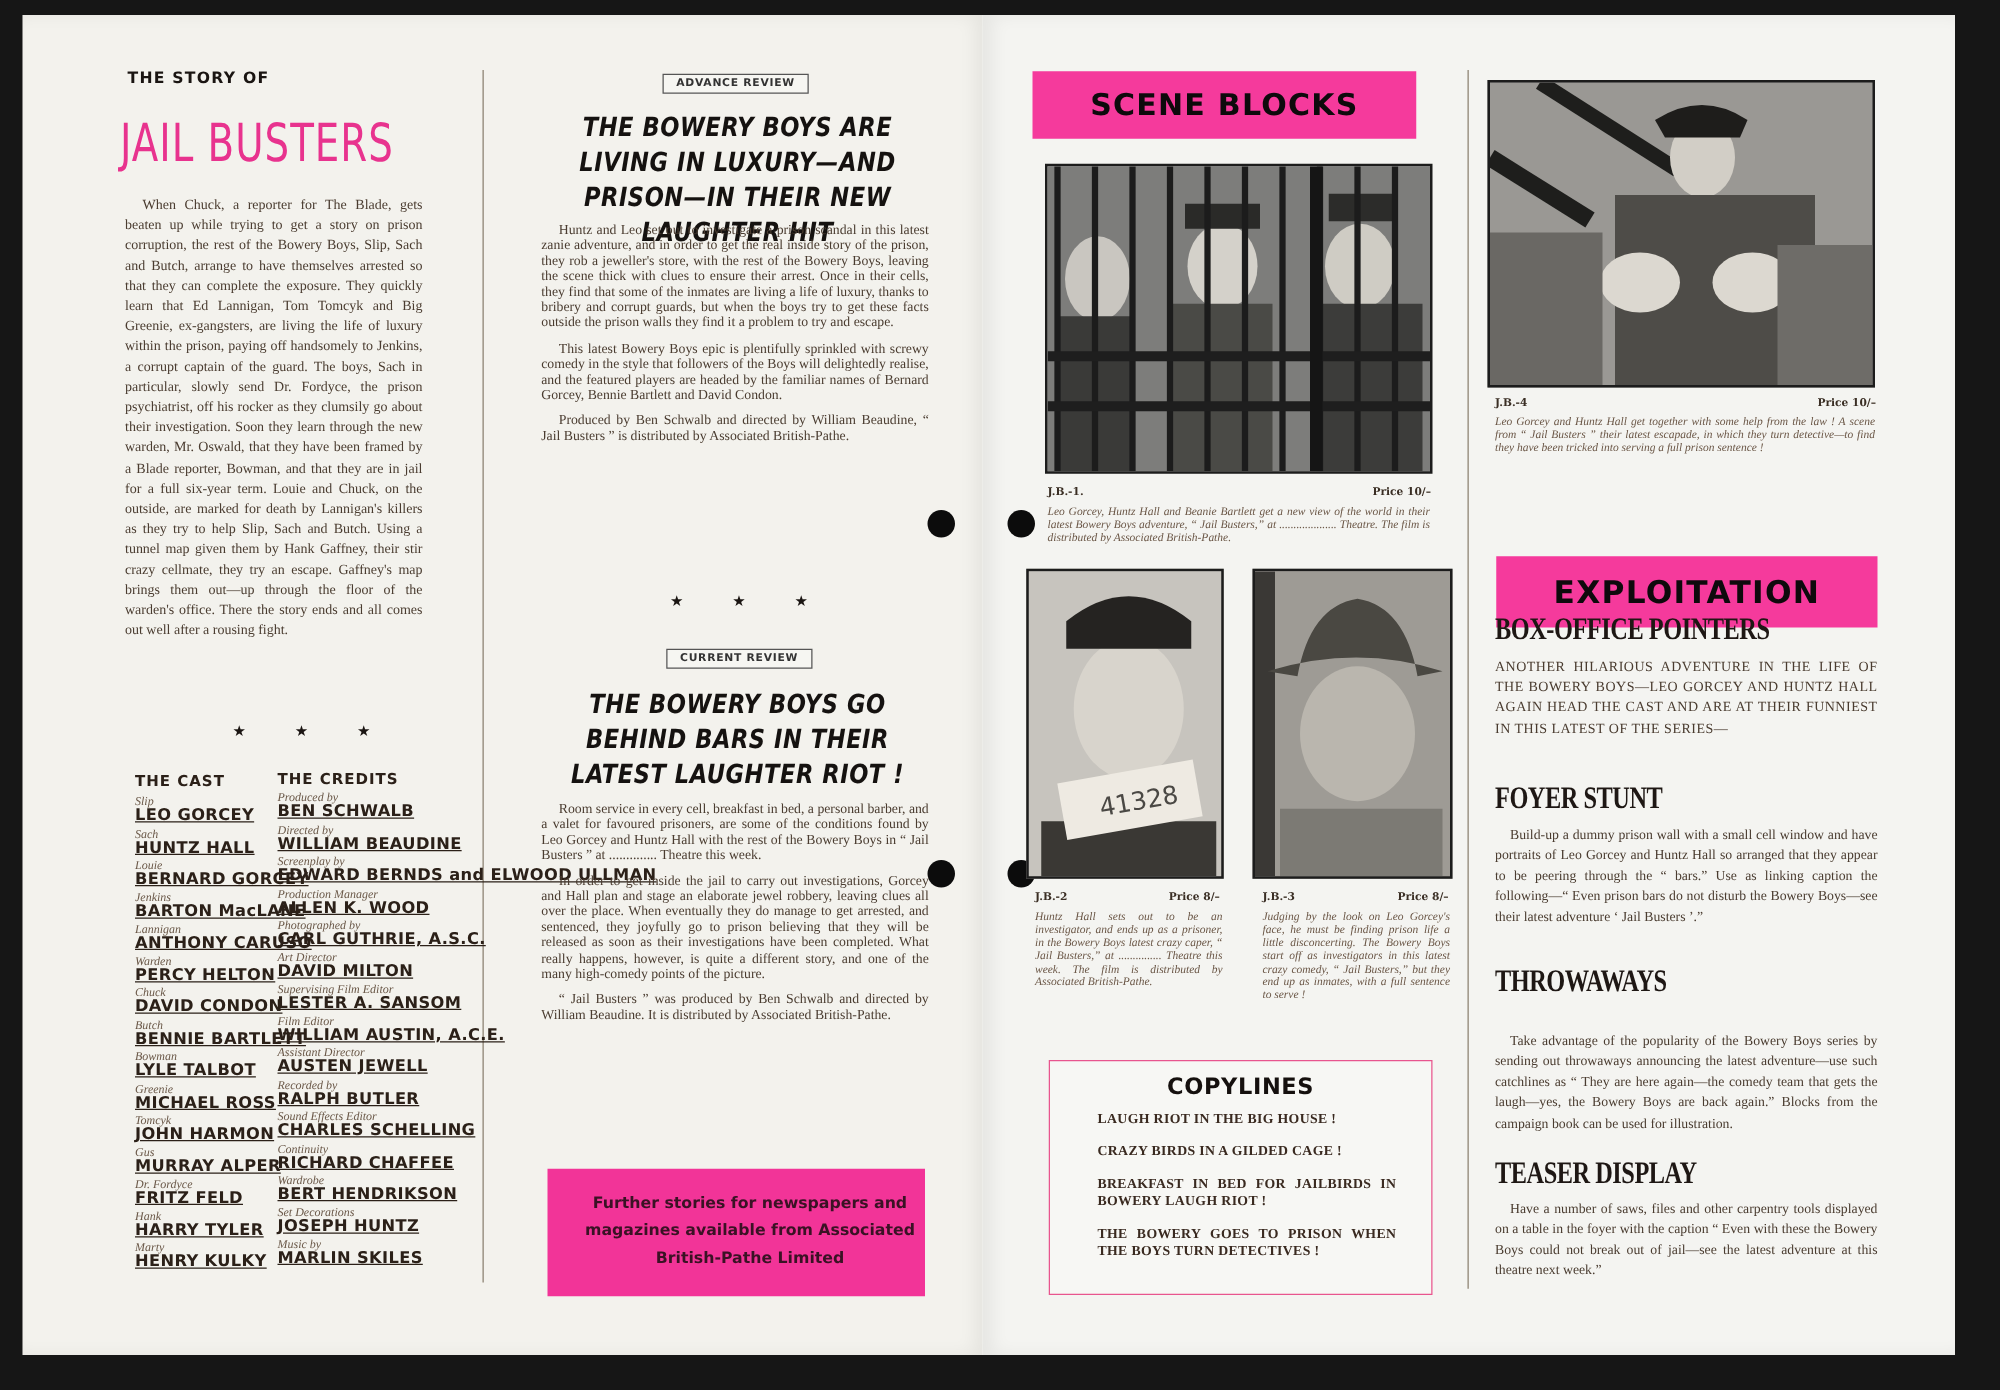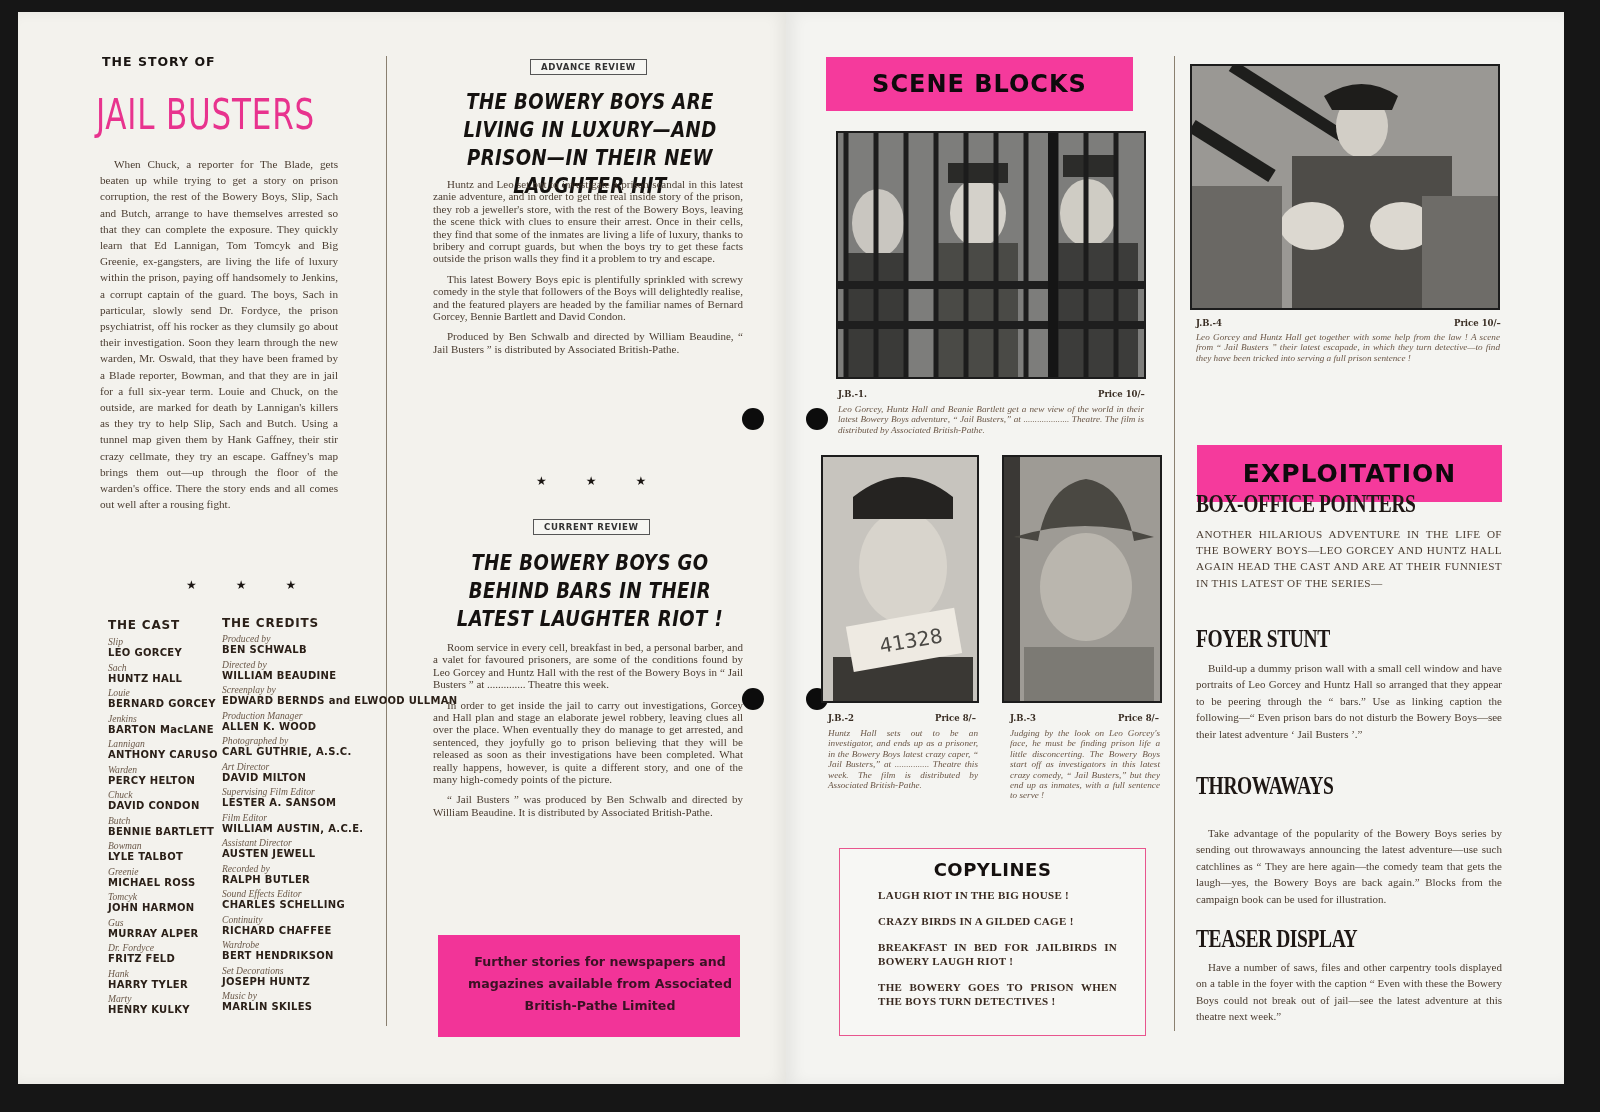--- a/index.html
+++ b/index.html
@@ -10,21 +10,21 @@
   .abs { position:absolute; }
   .rule { position:absolute; width:1px; background:#8a8070; }
 
   
   .story-of { left:102px; top:54px; font-family:"DejaVu Sans", sans-serif; font-weight:bold; font-size:12.5px; letter-spacing:1px; color:#1a1512; }
   .title { left:96px; top:90px; font-family:"DejaVu Sans Condensed","DejaVu Sans", sans-serif; font-stretch:condensed; font-size:42px; color:#e8338e; letter-spacing:1px; transform:scaleX(0.82); transform-origin:left top; white-space:nowrap; }
   .story { left:100px; top:156px; width:238px; font-size:11.2px; line-height:16.2px; text-align:justify; color:#4a3c30; text-indent:14px; }
   .stars { font-size:12px; letter-spacing:18px; color:#1a1512; }
   .cast-h, .cred-h { font-family:"DejaVu Sans", sans-serif; font-weight:bold; font-size:12px; letter-spacing:0.8px; color:#2b2018; }
   .role { font-style:italic; font-size:9.6px; color:#6a5848; line-height:11px; }
-  .name { font-family:"DejaVu Sans", sans-serif; font-weight:bold; font-size:10px; letter-spacing:0.3px; color:#2b2018; line-height:12px; margin-bottom:2.5px; white-space:nowrap; }
+  .name { font-family:"DejaVu Sans", sans-serif; font-weight:bold; font-size:13px; letter-spacing:0.3px; color:#2b2018; line-height:12px; margin-bottom:2.5px; white-space:nowrap;text-decoration:underline; }
 
   
   .tagbox { border:1px solid #555; font-family:"DejaVu Sans", sans-serif; font-weight:bold; font-size:8.6px; letter-spacing:0.6px; color:#333; padding:2px 10px; background:#f6f6f2; white-space:nowrap; }
   .head { font-family:"DejaVu Sans", sans-serif; font-weight:bold; font-style:italic; font-size:21px; line-height:28px; text-align:center; color:#151210; letter-spacing:0.5px; transform:scaleX(0.86); transform-origin:center top; }
   .body { font-size:11px; line-height:12.4px; text-align:justify; color:#4a3c30; }
   .body p { margin:0 0 8px 0; text-indent:14px; }
   .pinkbox { background:#f23498; font-family:"DejaVu Sans", sans-serif; font-weight:bold; font-size:12.6px; line-height:22px; text-align:center; color:#3a1224; }
 
   
   .pink-banner { background:#f53a9c; font-family:"DejaVu Sans", sans-serif; font-weight:bold; color:#0e0a0c; text-align:center; letter-spacing:1px; }

